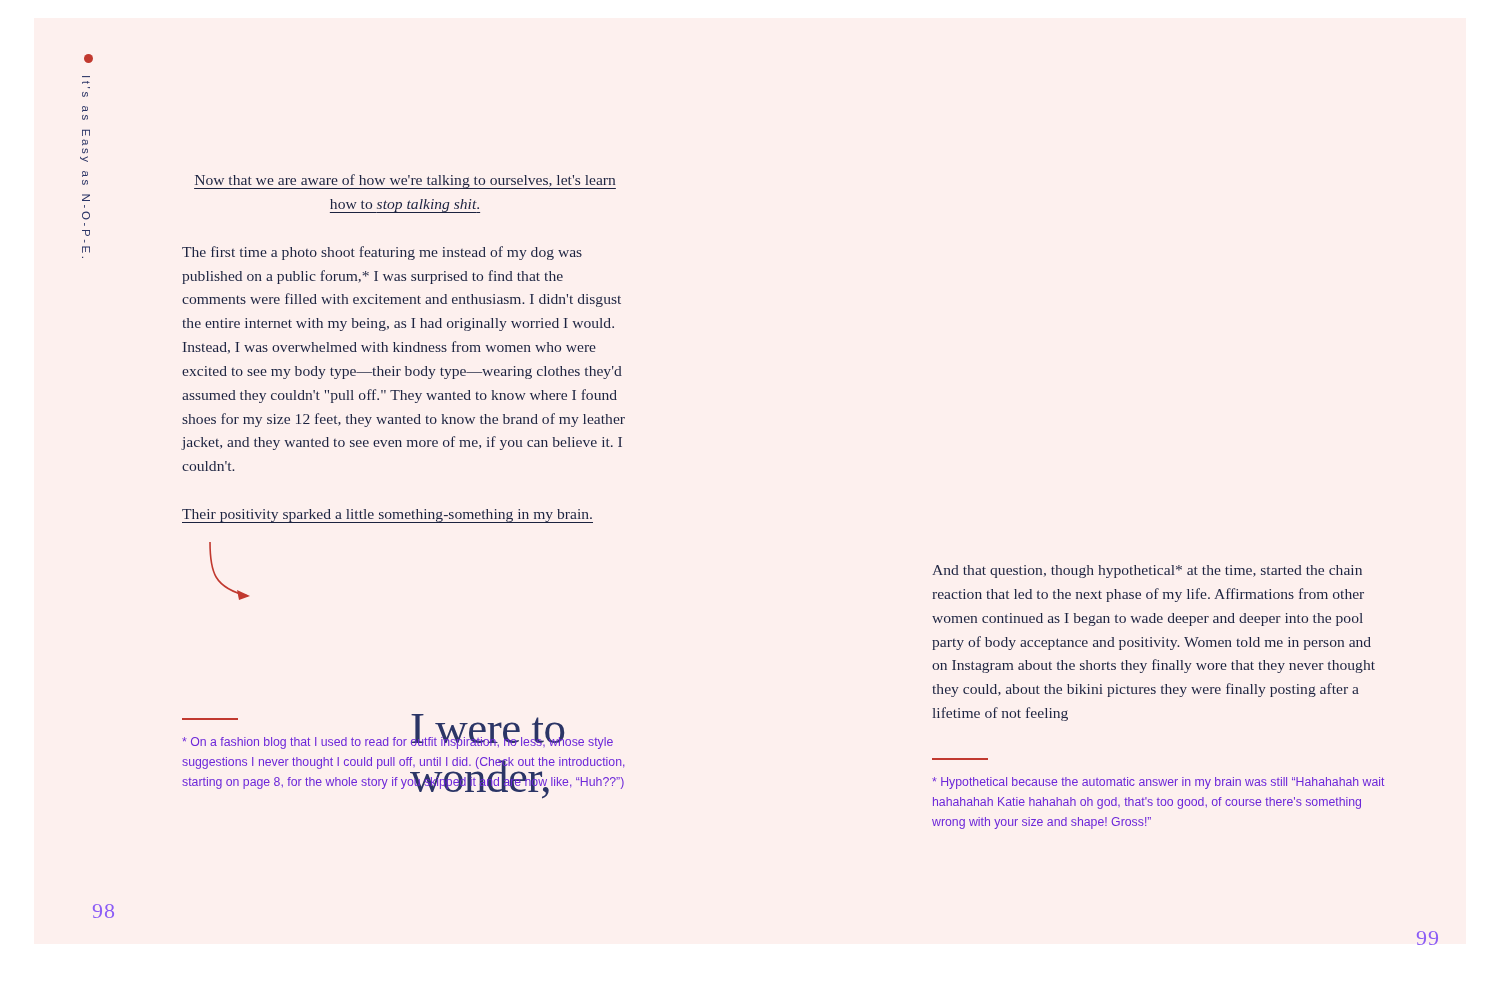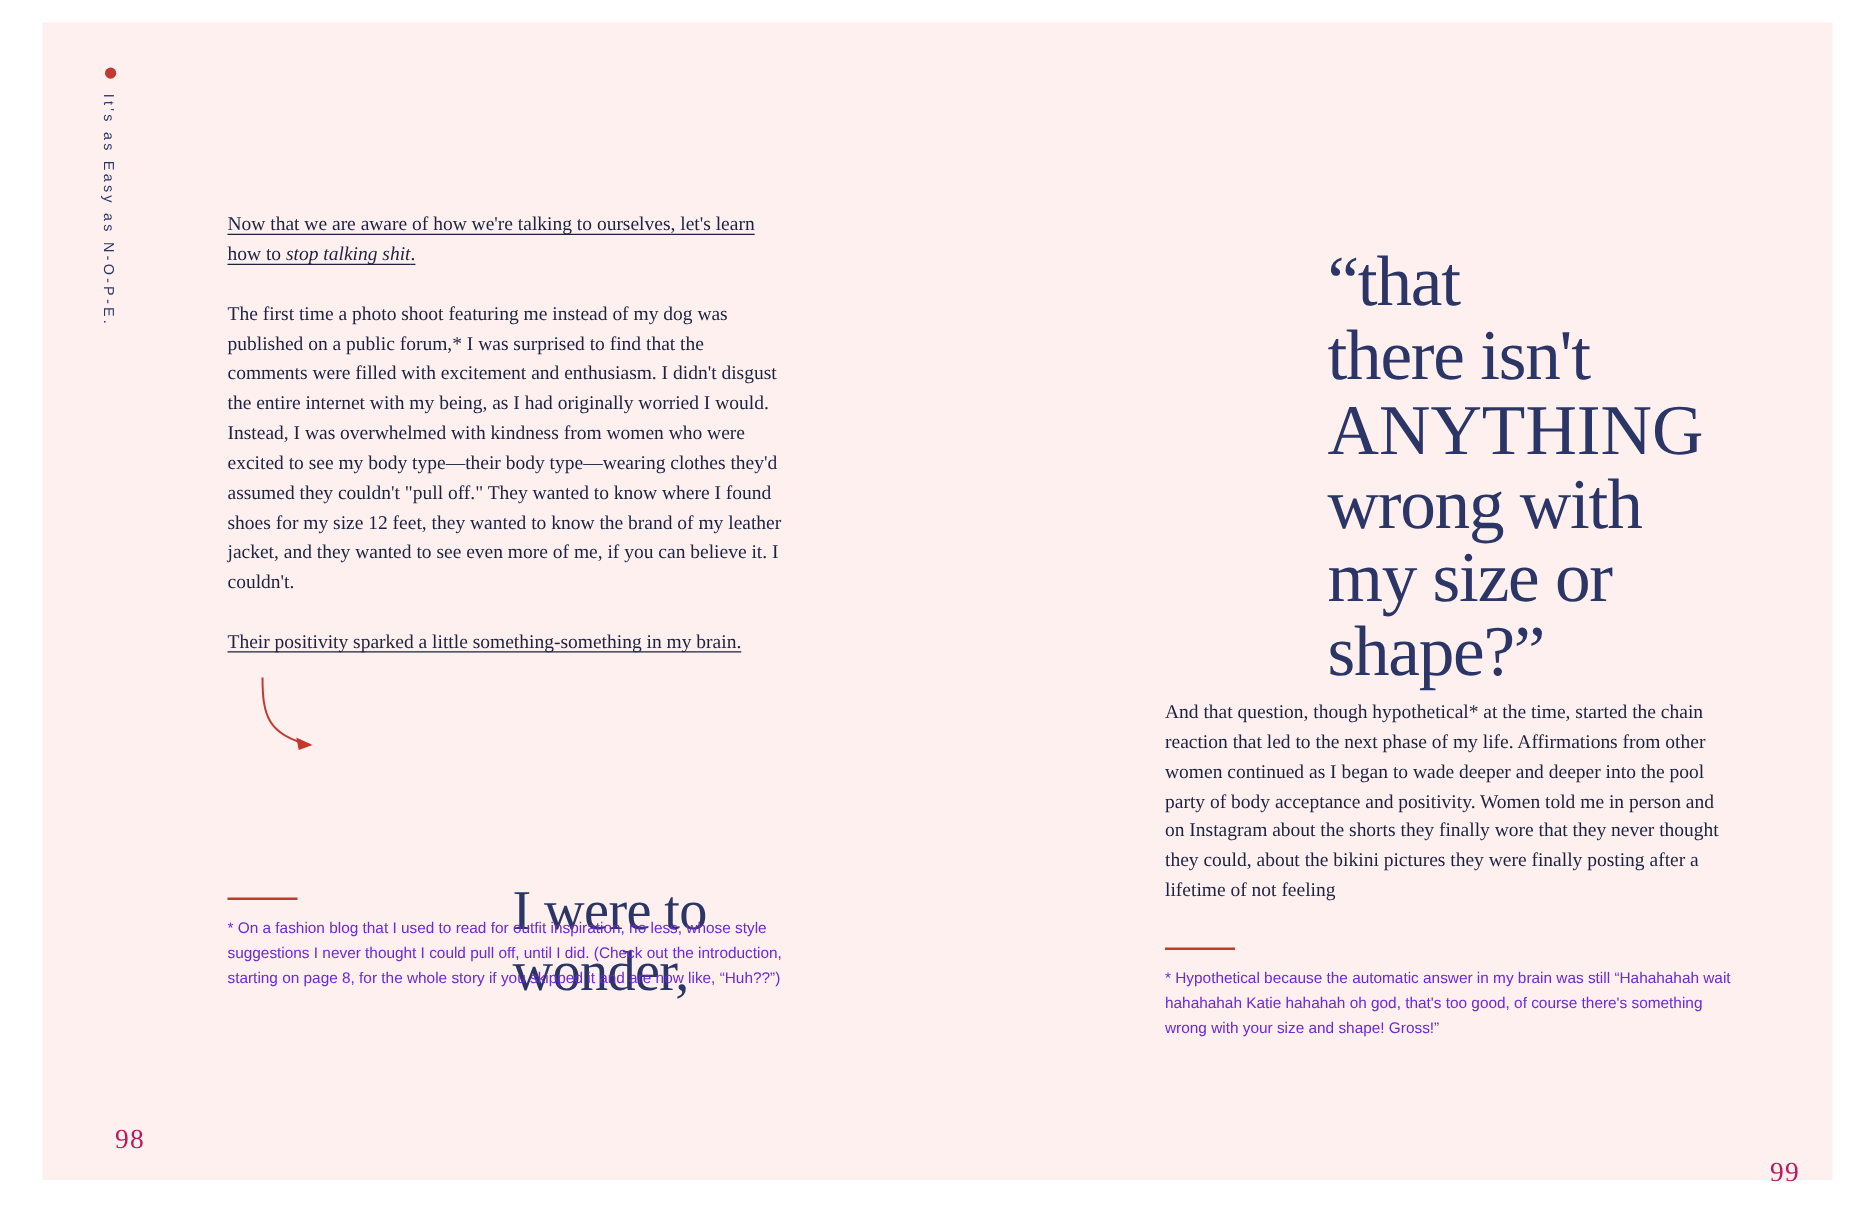--- a/index.html
+++ b/index.html
@@ -62,20 +62,21 @@
     line-height: 1.53;
     color: #1c2340;
     margin: 0 0 17px 0;
     text-align: left;
   }
   p.body.lead {
     text-decoration: underline;
     text-underline-offset: 3px;
     text-decoration-thickness: 1px;
     margin-bottom: 24px;
+    text-align: center;
   }
   p.body.underline-one {
     text-decoration: underline;
     text-underline-offset: 3px;
     text-decoration-thickness: 1px;
     margin-top: 24px;
     margin-bottom: 0;
   }
   em.ital { font-style: italic; }
 
@@ -128,21 +129,21 @@
     margin-bottom: 13px;
   }
   .fn-left { left: 148px; top: 700px; width: 450px; }
   .fn-right { left: 898px; top: 740px; width: 460px; }
 
   
   .folio {
     position: absolute;
     font-family: "Liberation Serif", serif;
     font-size: 22px;
-    color: #be185d;
+    color: #8b5cf6;
     letter-spacing: 1px;
   }
   .folio-left { left: 58px; top: 880px; }
   .folio-right { left: 1382px; top: 907px; }
 </style>
 </head>
 <body>
 
 <div class="spread">
 
@@ -169,28 +170,20 @@
   <div class="pull-left">
     <div>I were to</div>
     <div>wonder,</div>
   </div>
 
   <div class="footnote fn-left">
     <div class="rule"></div>
     <div>* On a fashion blog that I used to read for outfit inspiration, no less, whose style suggestions I never thought I could pull off, until I did. (Check out the introduction, starting on page 8, for the whole story if you skipped it and are now like, “Huh??”)</div>
   </div>
 
-  <div class="pull-right">
-    <div>“that</div>
-    <div>there isn't</div>
-    <div class="caps">ANYTHING</div>
-    <div>wrong with</div>
-    <div>my size or</div>
-    <div>shape?”</div>
-  </div>
 
   <div class="col-right" style="top: 540px;">
     <p class="body">And that question, though hypothetical* at the time, started the chain reaction that led to the next phase of my life. Affirmations from other women continued as I began to wade deeper and deeper into the pool party of body acceptance and positivity. Women told me in person and on Instagram about the shorts they finally wore that they never thought they could, about the bikini pictures they were finally posting after a lifetime of not feeling</p>
   </div>
 
   <div class="footnote fn-right">
     <div class="rule"></div>
     <div>* Hypothetical because the automatic answer in my brain was still “Hahahahah wait hahahahah Katie hahahah oh god, that's too good, of course there's something wrong with your size and shape! Gross!”</div>
   </div>
 

